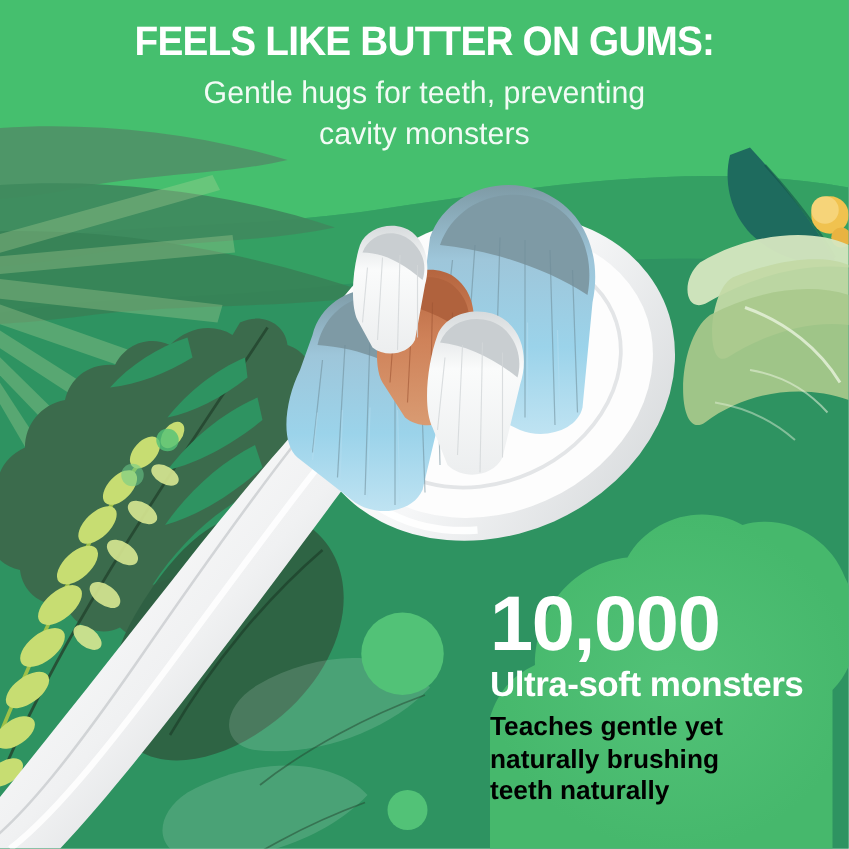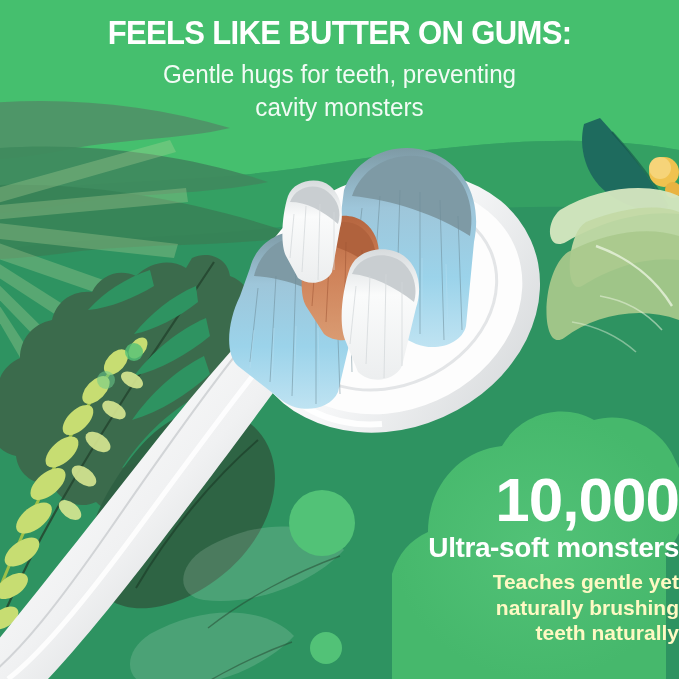--- a/index.html
+++ b/index.html
@@ -32,21 +32,21 @@
     color:#f2fbf5;
     font-family:"Liberation Sans",sans-serif;
     font-weight:normal;
     font-size:25px;
     line-height:1.32;
     transform:scaleX(0.97);
   }
 
   .stat-block{
     position:absolute;left:392px;top:470px;width:287px;
-    text-align:right;
+    text-align:left;
     color:#ffffff;
   }
   .stat-number{
     font-family:"Liberation Sans",sans-serif;
     font-weight:bold;
     font-size:62px;
     line-height:0.98;
     letter-spacing:-1px;
     margin:0 0 2px 0;
   }
@@ -56,21 +56,21 @@
     font-size:28px;
     line-height:1.05;
     letter-spacing:-0.4px;
     margin:0 0 7px 0;
   }
   .stat-desc{
     font-family:"Liberation Sans",sans-serif;
     font-weight:bold;
     font-size:21px;
     line-height:1.22;
-    color:#fef9c3;
+    color:#000000;
   }
   .stat-desc div{white-space:nowrap;}
 </style>
 </head>
 <body>
 
 <div id="banner">
 
   <svg class="layer" viewBox="0 0 679 679">
     <defs>

